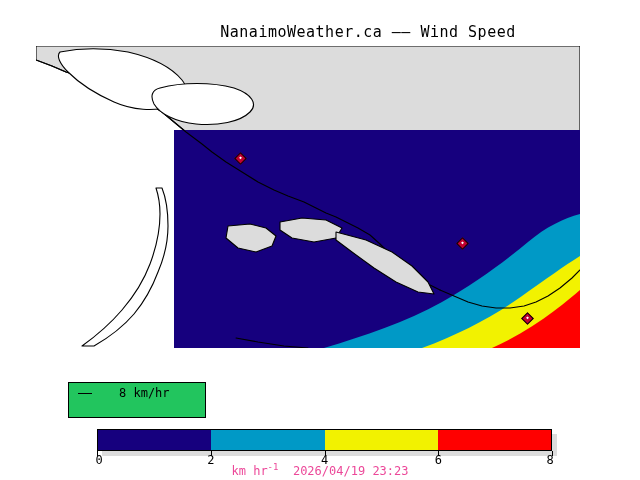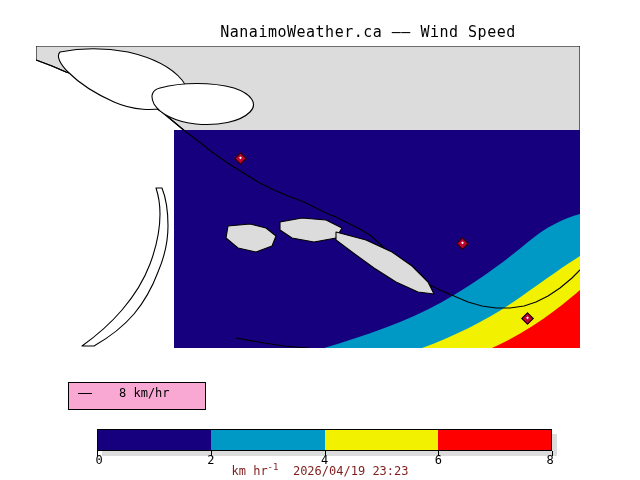--- a/index.html
+++ b/index.html
@@ -103,23 +103,23 @@
     height: 2px;
     background: #ffffff;
   }
 
   
   #vector-key {
     position: absolute;
     left: 68px;
     top: 382px;
     width: 138px;
-    height: 28px;
+    height: 36px;
     border: 1.4px solid #000000;
-    background: #f9a8d4;
+    background: #22c55e;
     box-sizing: border-box;
   }
   #vector-key-arrow {
     position: absolute;
     left: 9px;
     top: 10px;
     width: 14px;
     height: 0;
     border-top: 1.6px solid #000000;
   }
@@ -177,21 +177,21 @@
     transform: translateX(-50%);
     white-space: pre;
   }
   #cb-caption {
     position: absolute;
     left: 0;
     top: 462px;
     width: 640px;
     text-align: center;
     font-size: 12px;
-    color: #7f1d1d;
+    color: #ec4899;
     white-space: pre;
   }
   #cb-caption .sup {
     font-size: 9px;
     vertical-align: super;
   }
 </style>
 </head>
 <body>
 

